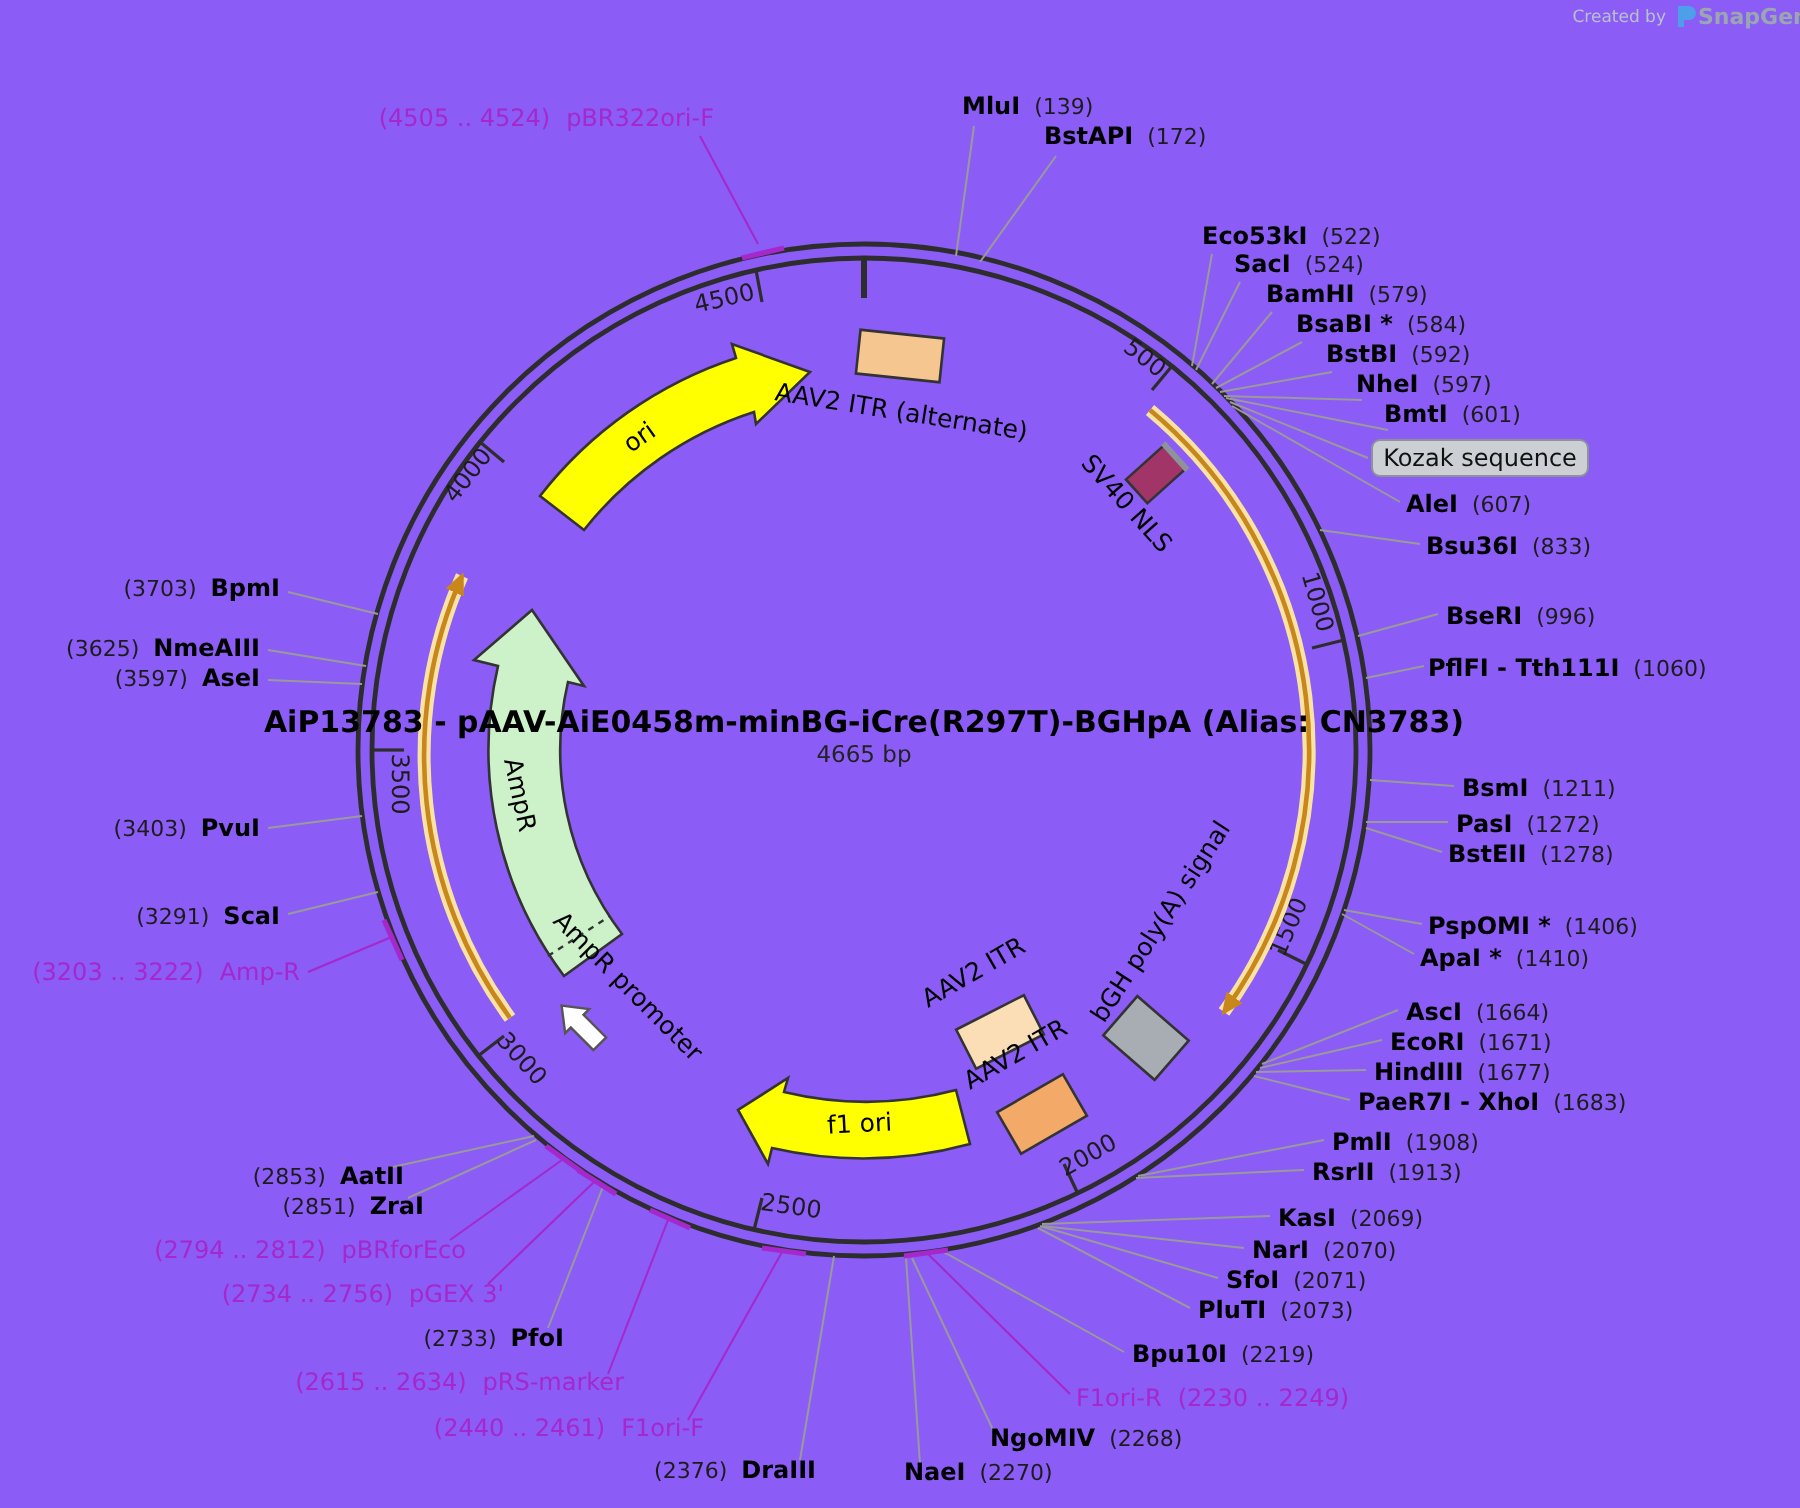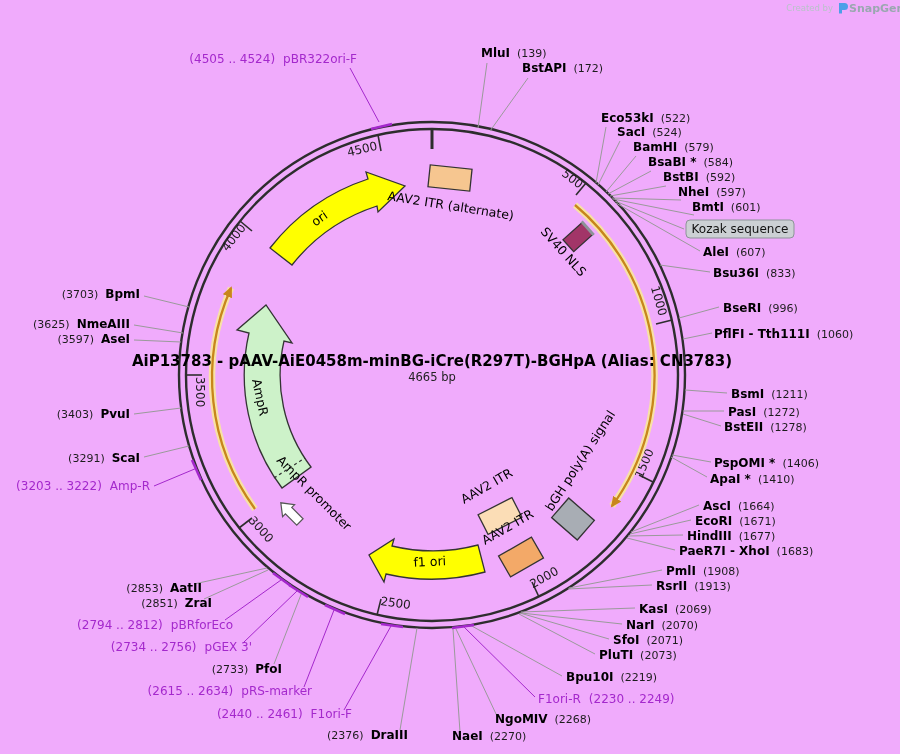--- a/index.html
+++ b/index.html
@@ -1,16 +1,16 @@
 <!DOCTYPE html>
 <html><head>
 <meta charset="utf-8">
 <style>
   html,body{margin:0;padding:0;background:#fff;}
-  #stage{position:relative;width:900px;height:754px;background:#f0abfc;overflow:hidden;
+  #stage{position:relative;width:900px;height:754px;background:#8b5cf6;overflow:hidden;
          font-family:"DejaVu Sans",sans-serif;}
   svg text{font-family:"DejaVu Sans",sans-serif;}
   .nm{font-weight:bold;font-size:12px;fill:#000;}
   .ps{font-size:11px;fill:#1c1c1c;}
   .primer .nm,.primer .ps{fill:#A428CC;font-weight:normal;font-size:12px;}
   .ldr{stroke:#9a9a9a;stroke-width:1;fill:none;}
   .pldr{stroke:#A428CC;stroke-width:1;fill:none;}
   .ptick{stroke:#A428CC;stroke-width:2.6;fill:none;}
   .ring{fill:none;stroke:#2d2d2d;stroke-width:2.4;}
   .tickline{stroke:#2d2d2d;stroke-width:1.6;fill:none;}

